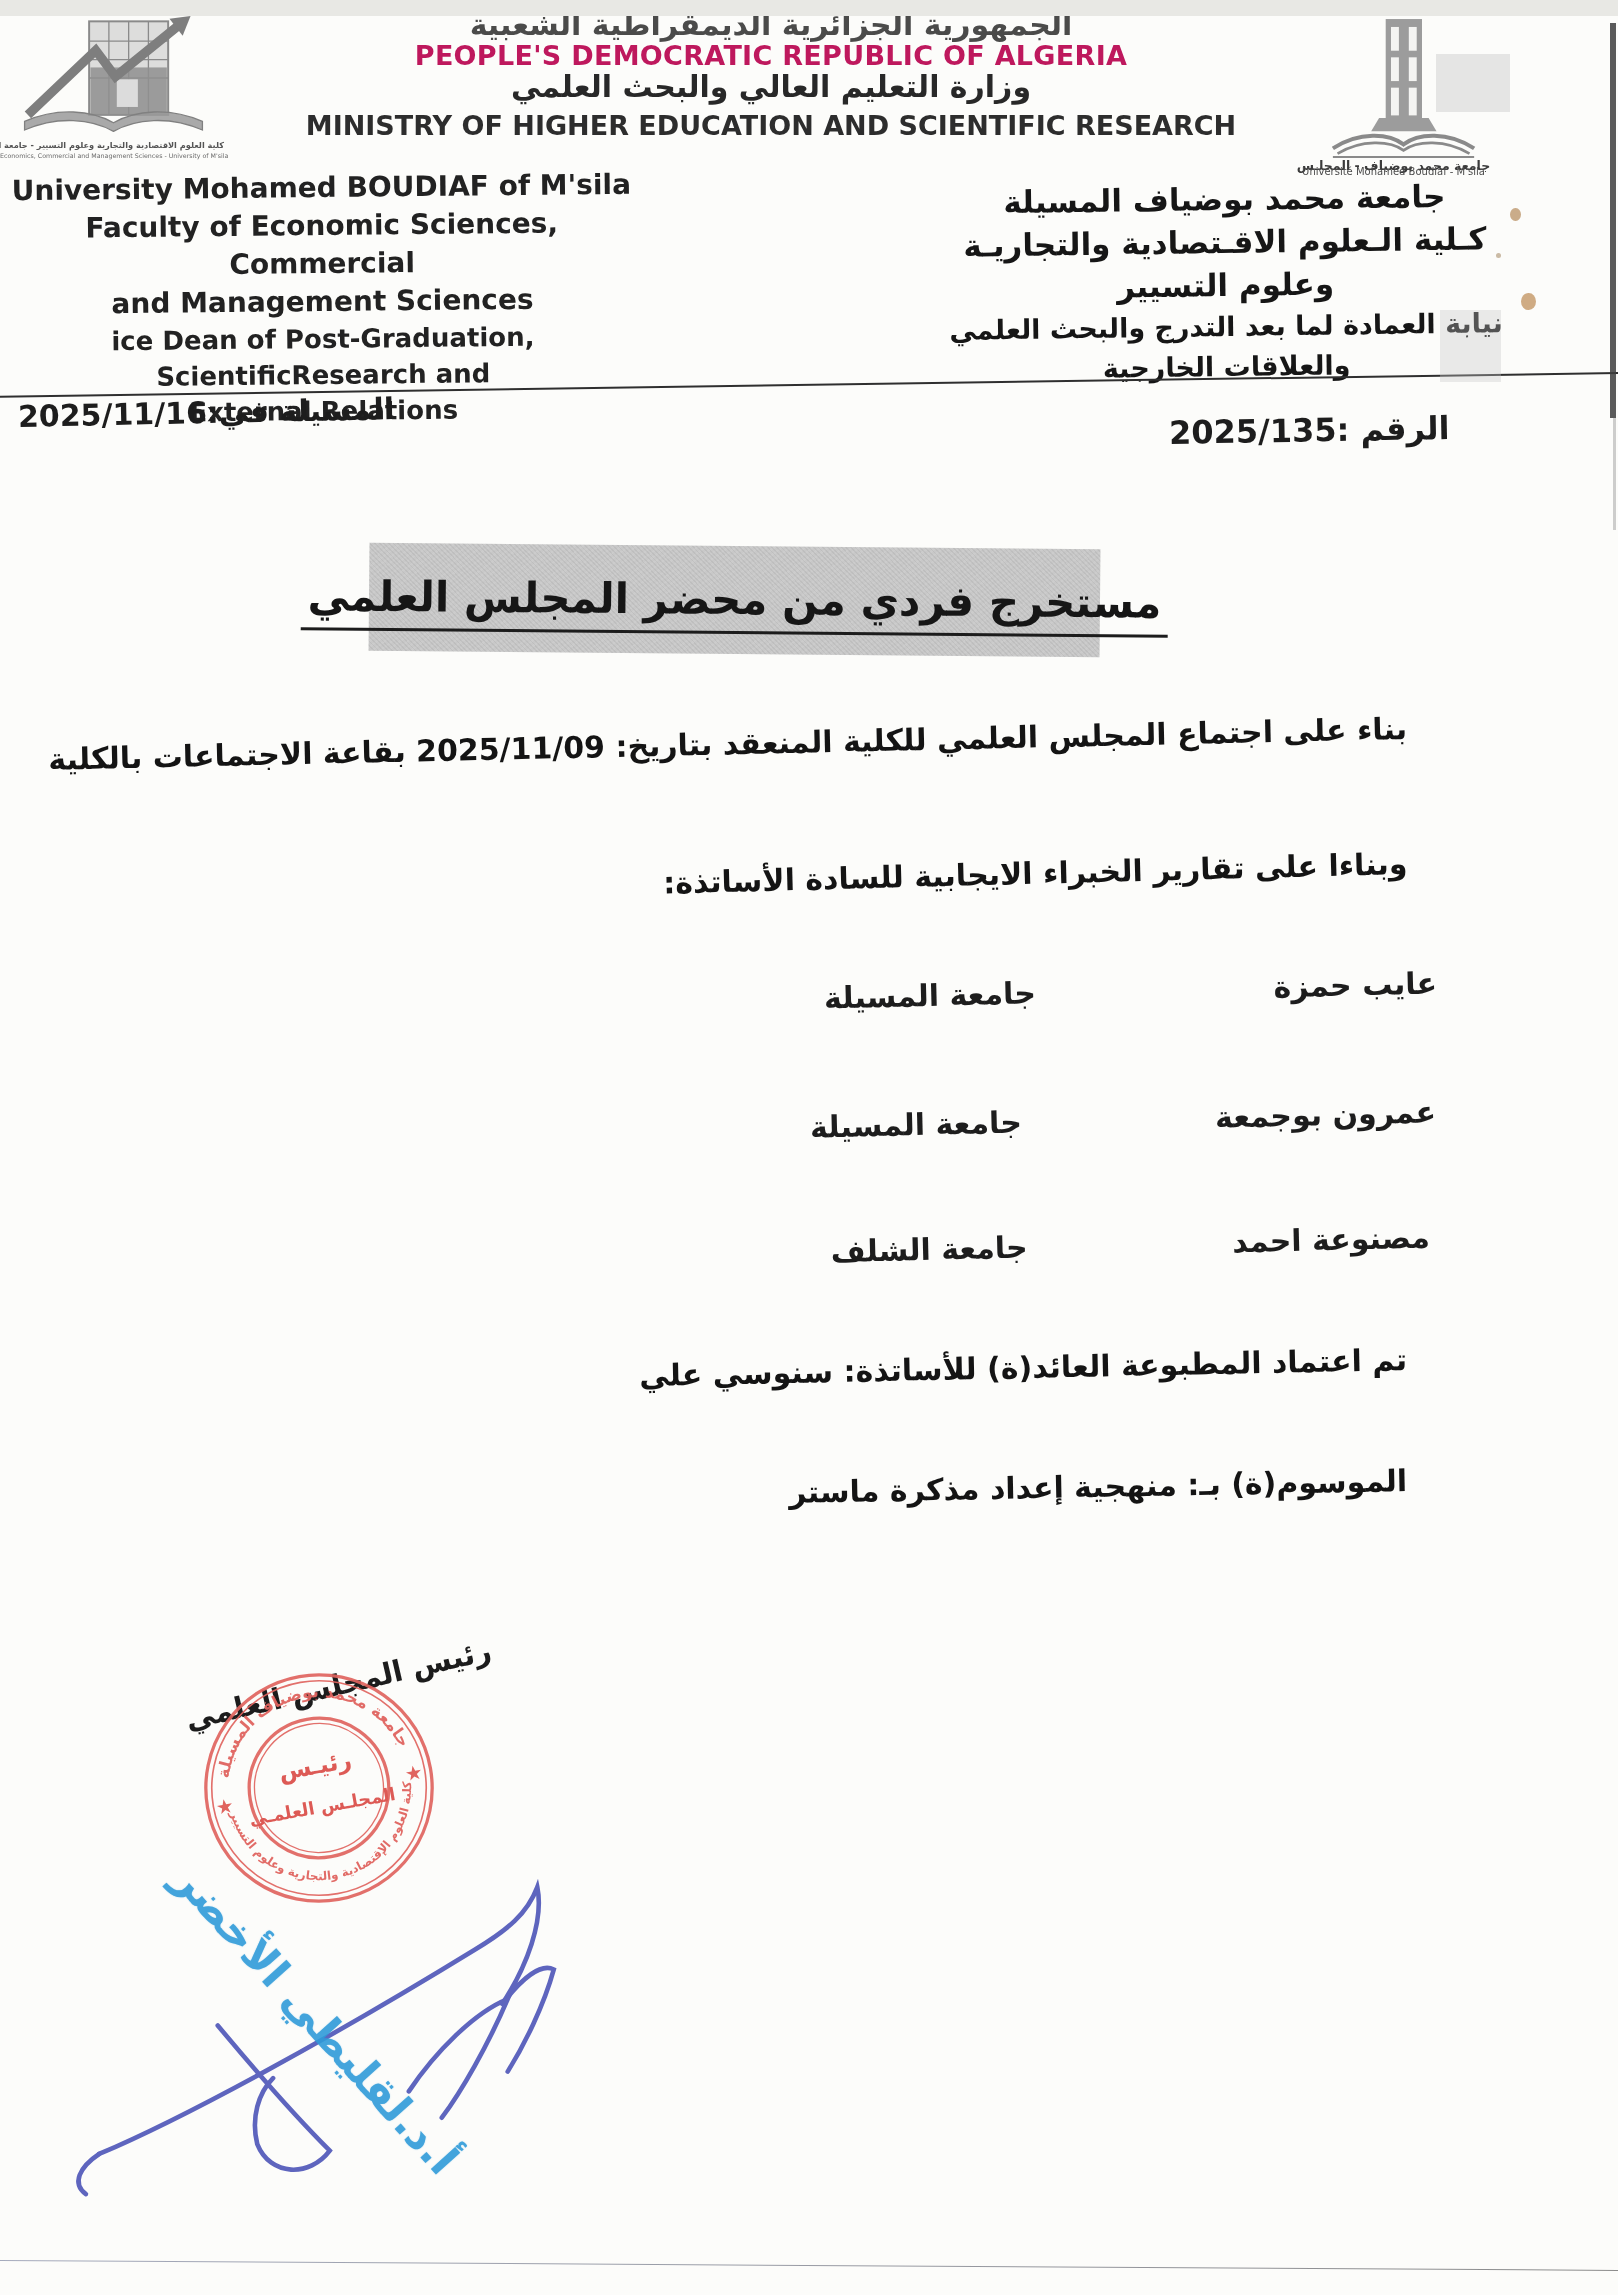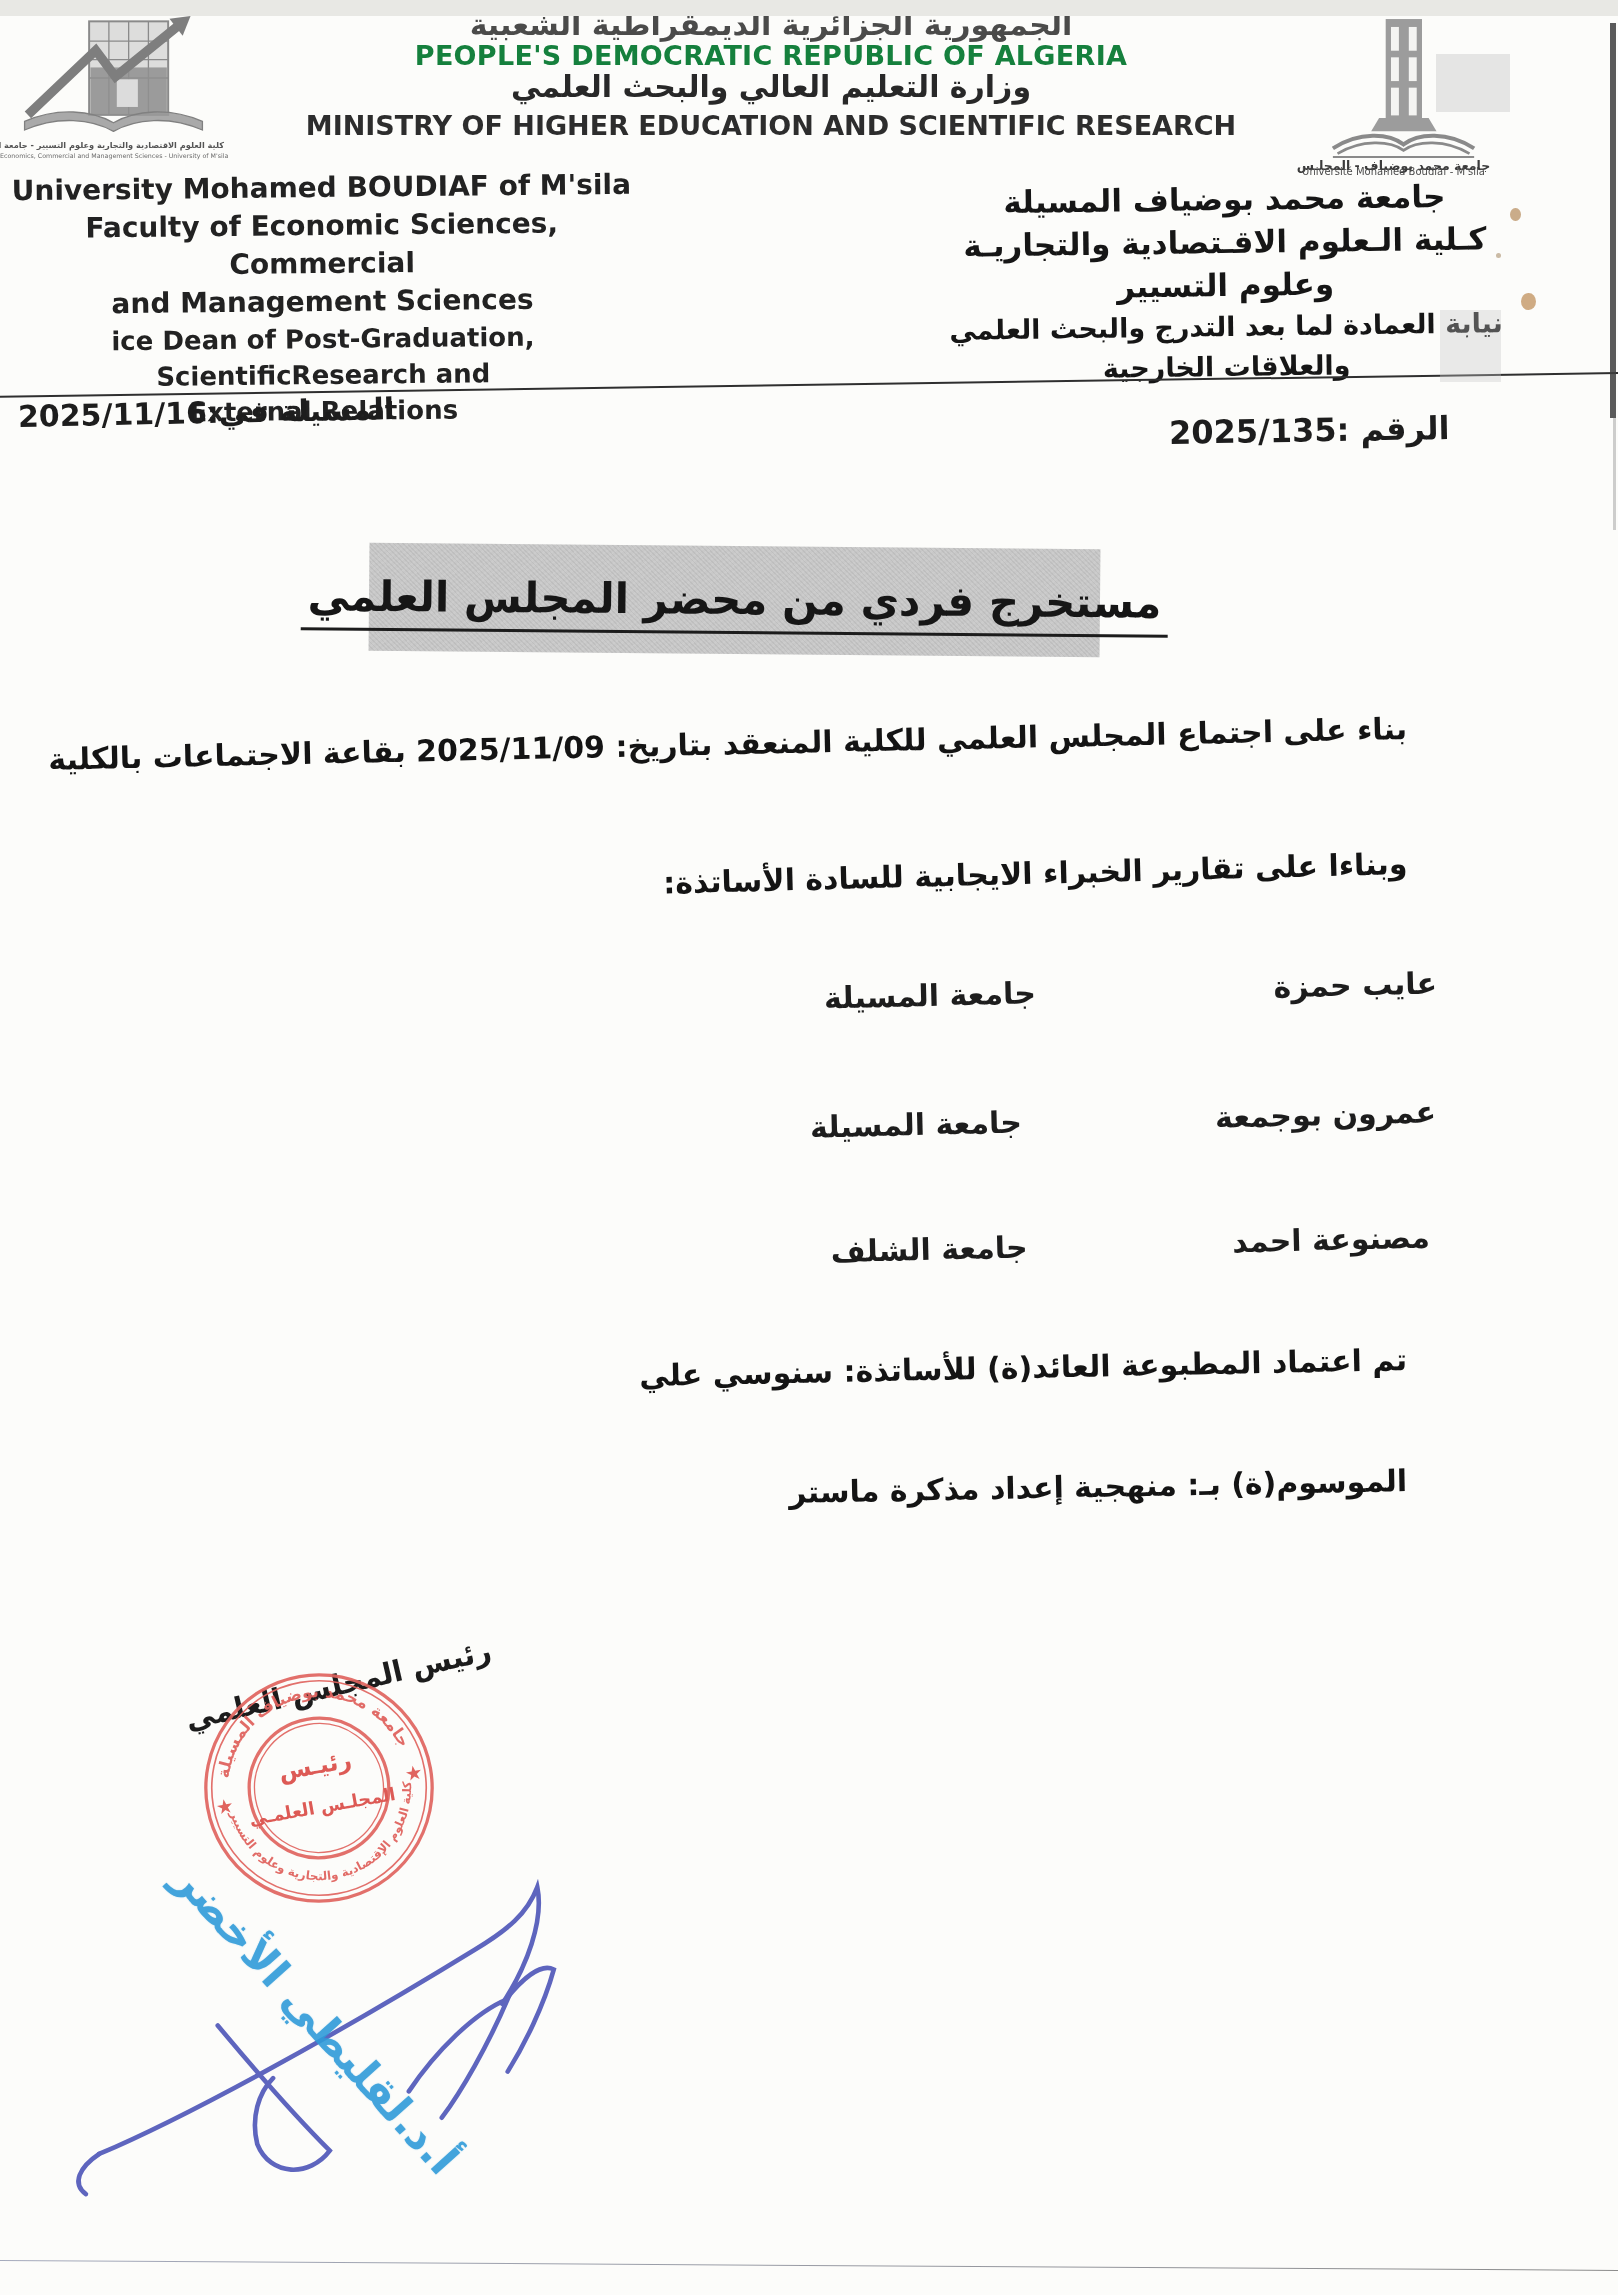--- a/index.html
+++ b/index.html
@@ -9,21 +9,21 @@
     font-family:"DejaVu Sans", sans-serif;color:#1d1d1d;
   }
   .abs{position:absolute;}
   .b{font-weight:bold;}
   .ctr{text-align:center;}
   .nw{white-space:nowrap;}
   .ar{direction:rtl;}
   
   .h-line{left:771px;transform:translateX(-50%);white-space:nowrap;}
   .republic-ar{top:-9.2px;font-size:30px;color:#3c3c3c;opacity:.92;letter-spacing:0.7px;}
-  .republic-en{top:24px;font-size:27px;color:#15803d;letter-spacing:0.3px;}
+  .republic-en{top:24px;font-size:27px;color:#be185d;letter-spacing:0.3px;}
   .ministry-ar{top:53px;font-size:30px;color:#282828;}
   .ministry-en{top:94px;font-size:27px;color:#2d2d2d;}
   
   .left-block{left:-6.6px;top:153px;width:659px;transform:rotate(-0.6deg);color:#222;}
   .left-block .l1,.left-block .l2,.left-block .l3{font-size:28px;line-height:38px;}
   .left-block .l4,.left-block .l5{font-size:26px;line-height:36px;}
   .right-block{left:942px;top:162px;width:567px;transform:rotate(-0.8deg);color:#161616;}
   .right-block .r1,.right-block .r2,.right-block .r3{font-size:31px;line-height:43px;}
   .right-block .r4,.right-block .r5{font-size:27px;line-height:40px;}
   

